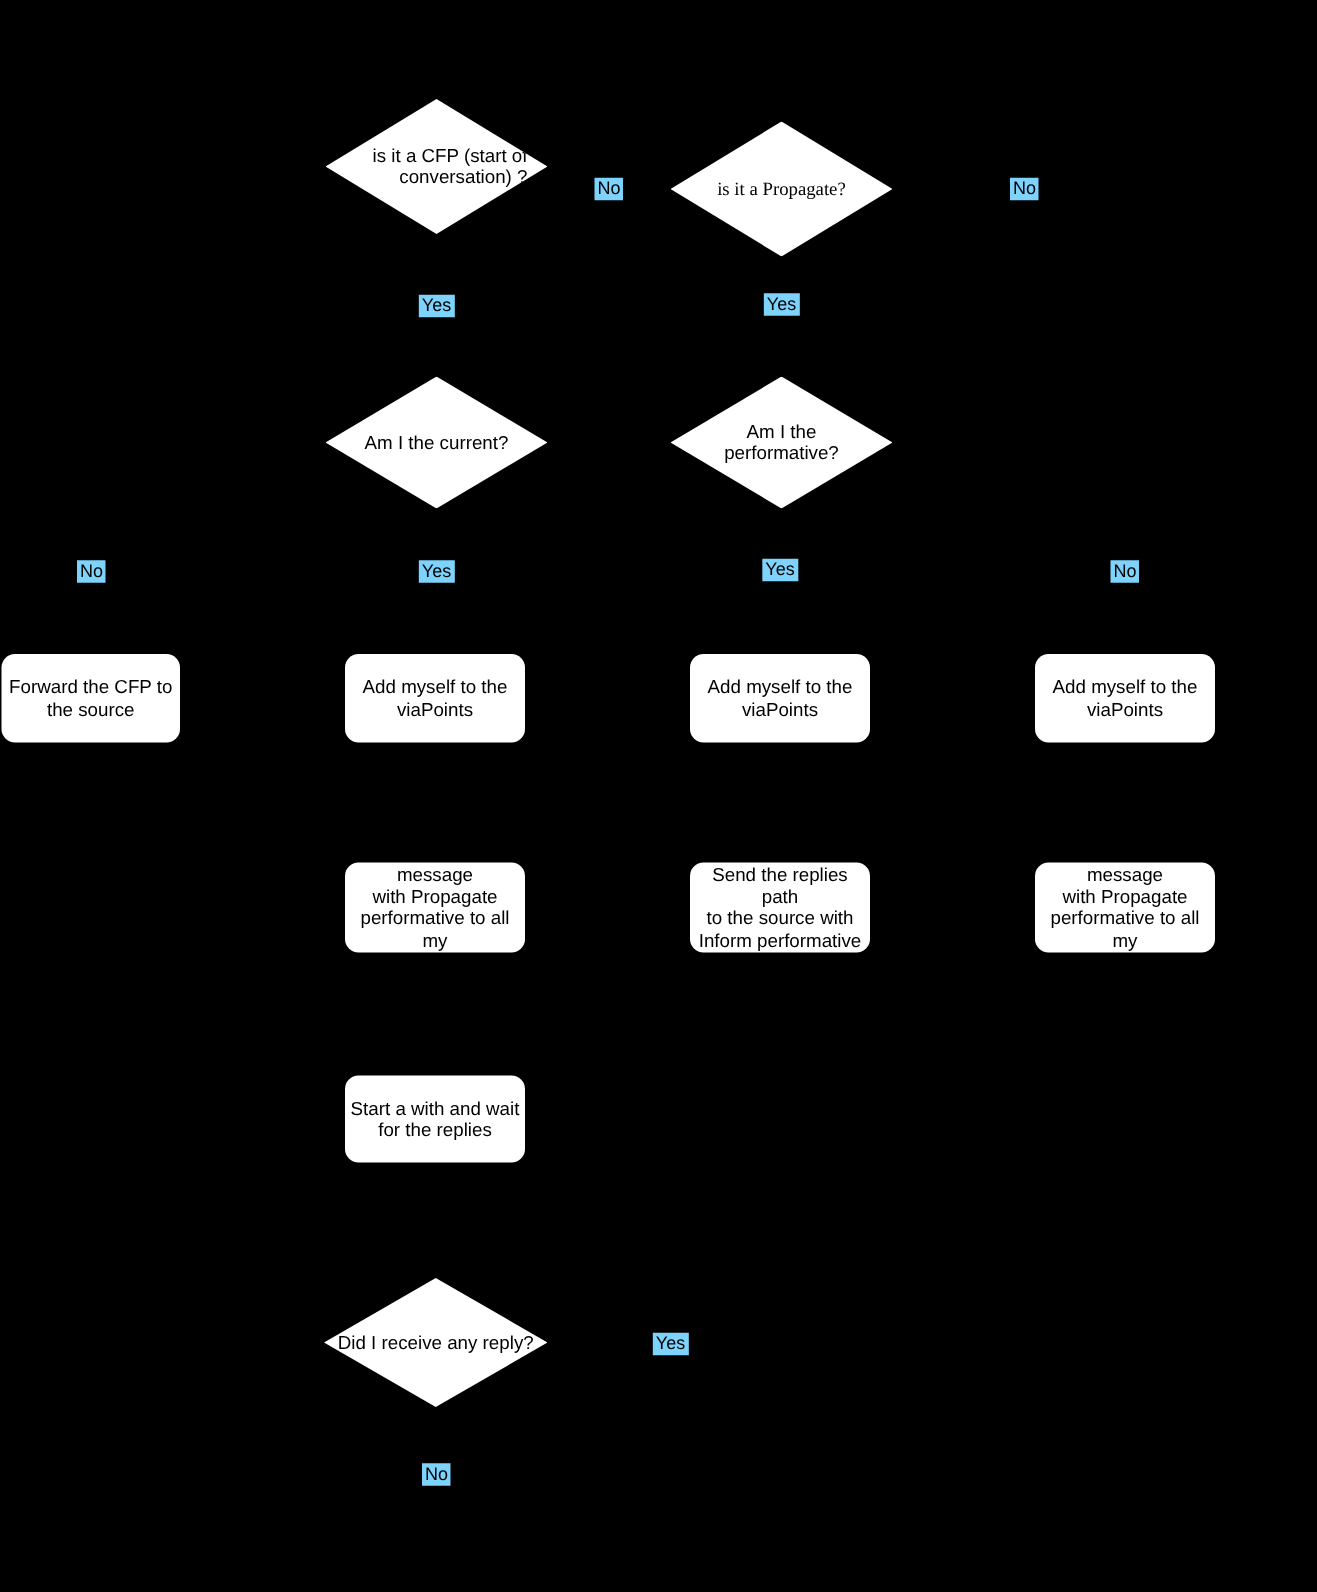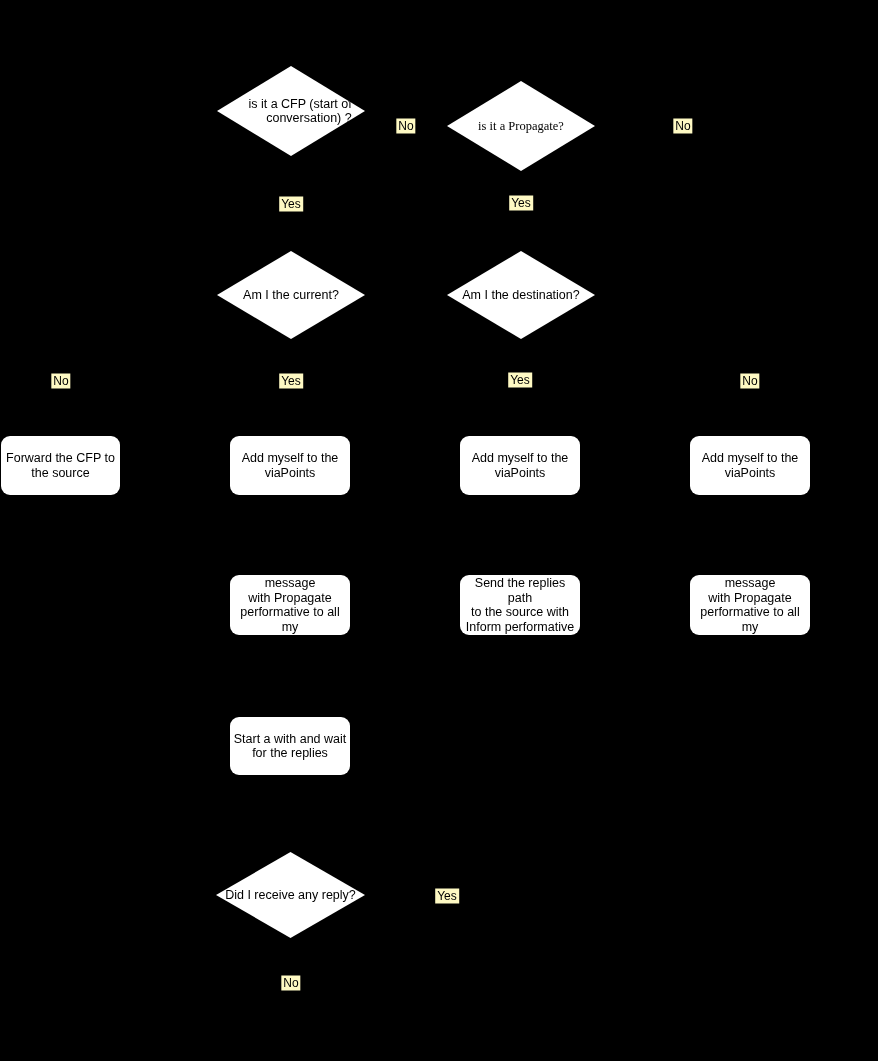--- a/index.html
+++ b/index.html
@@ -39,21 +39,21 @@
   .node .lbl {
     display: block;
     width: 96%;
   }
   .decision .lbl {
     width: 82%;
   }
   .edge-label {
     position: absolute;
     transform: translate(-50%, -50%);
-    background: #fef9c3;
+    background: #7dd3fc;
     color: #000000;
     font-size: 12px;
     line-height: 15px;
     padding: 0 2px;
     white-space: nowrap;
   }
 </style>
 </head>
 <body>
 
@@ -64,21 +64,21 @@
 conversation) ?</span>
   </div>
   <div class="node decision" style="left:447px;top:81px;width:148px;height:90px;font-family:Liberation Serif, serif;">
     <span class="lbl">is it a Propagate?</span>
   </div>
 
   <div class="node decision" style="left:217px;top:251px;width:148px;height:88px;">
     <span class="lbl">Am I the current?</span>
   </div>
   <div class="node decision" style="left:447px;top:251px;width:148px;height:88px;">
-    <span class="lbl">Am I the destination?</span>
+    <span class="lbl">Am I the performative?</span>
   </div>
 
   <div class="node decision" style="left:216px;top:852px;width:149px;height:86px;">
     <span class="lbl" style="width:95%;">Did I receive any reply?</span>
   </div>
 
   <div class="node process" style="left:1px;top:436px;width:119px;height:59px;">
     <span class="lbl">Forward the CFP to
 the source</span>
   </div>

